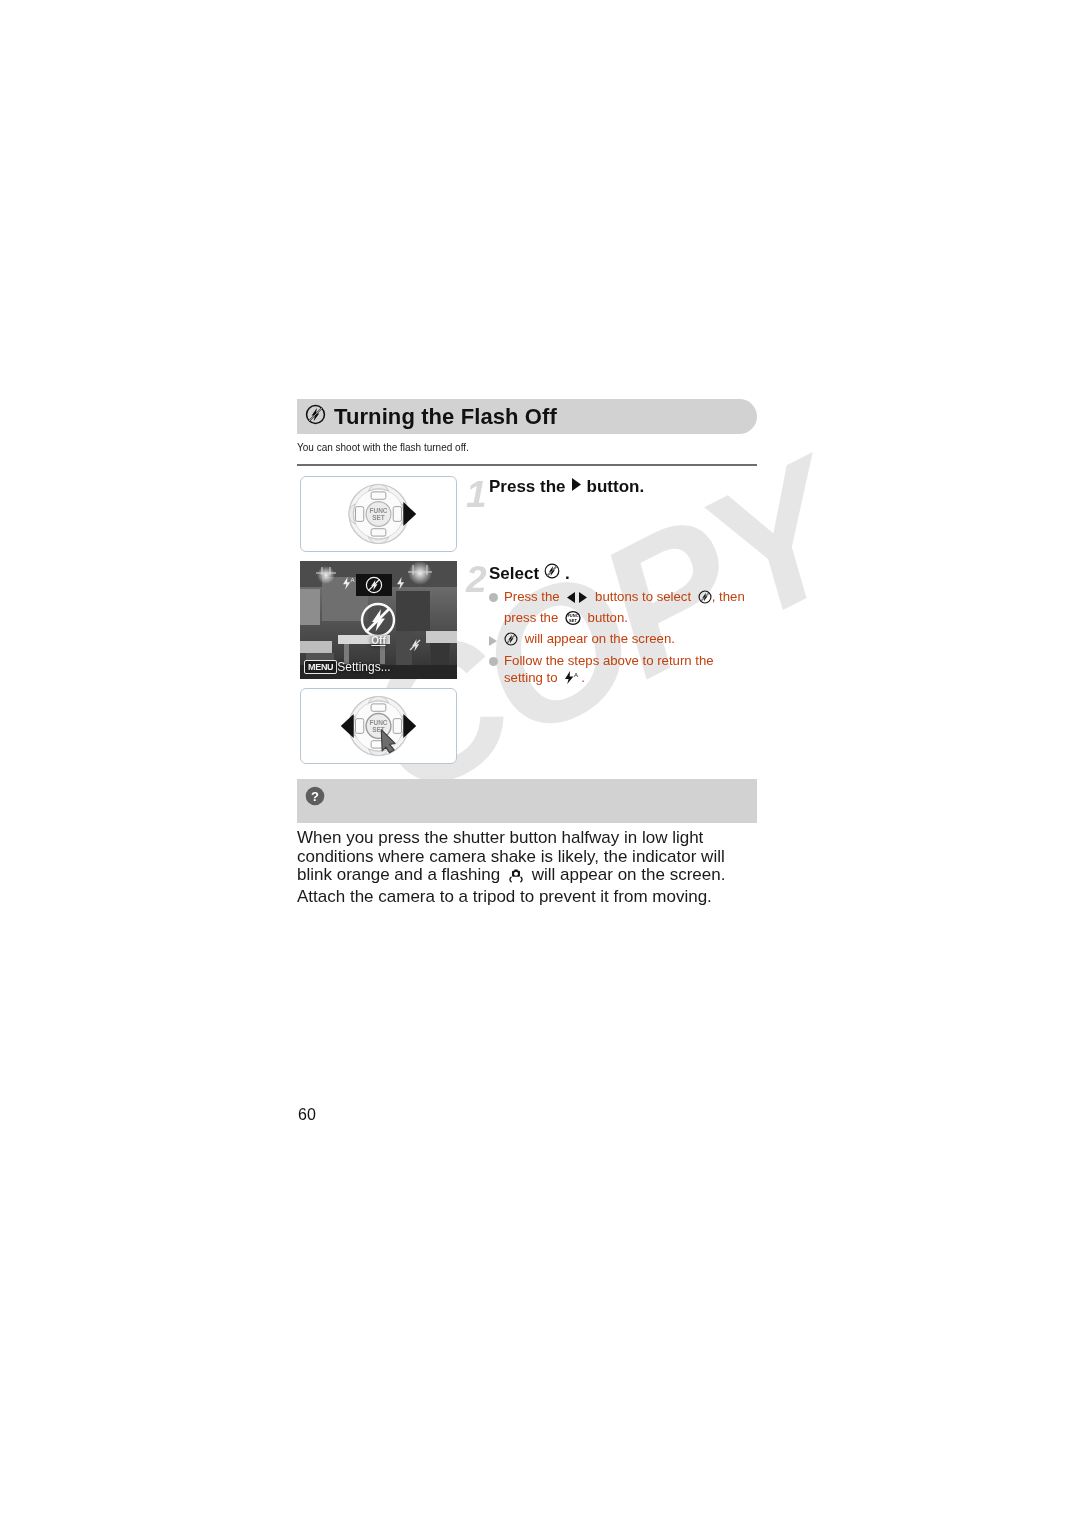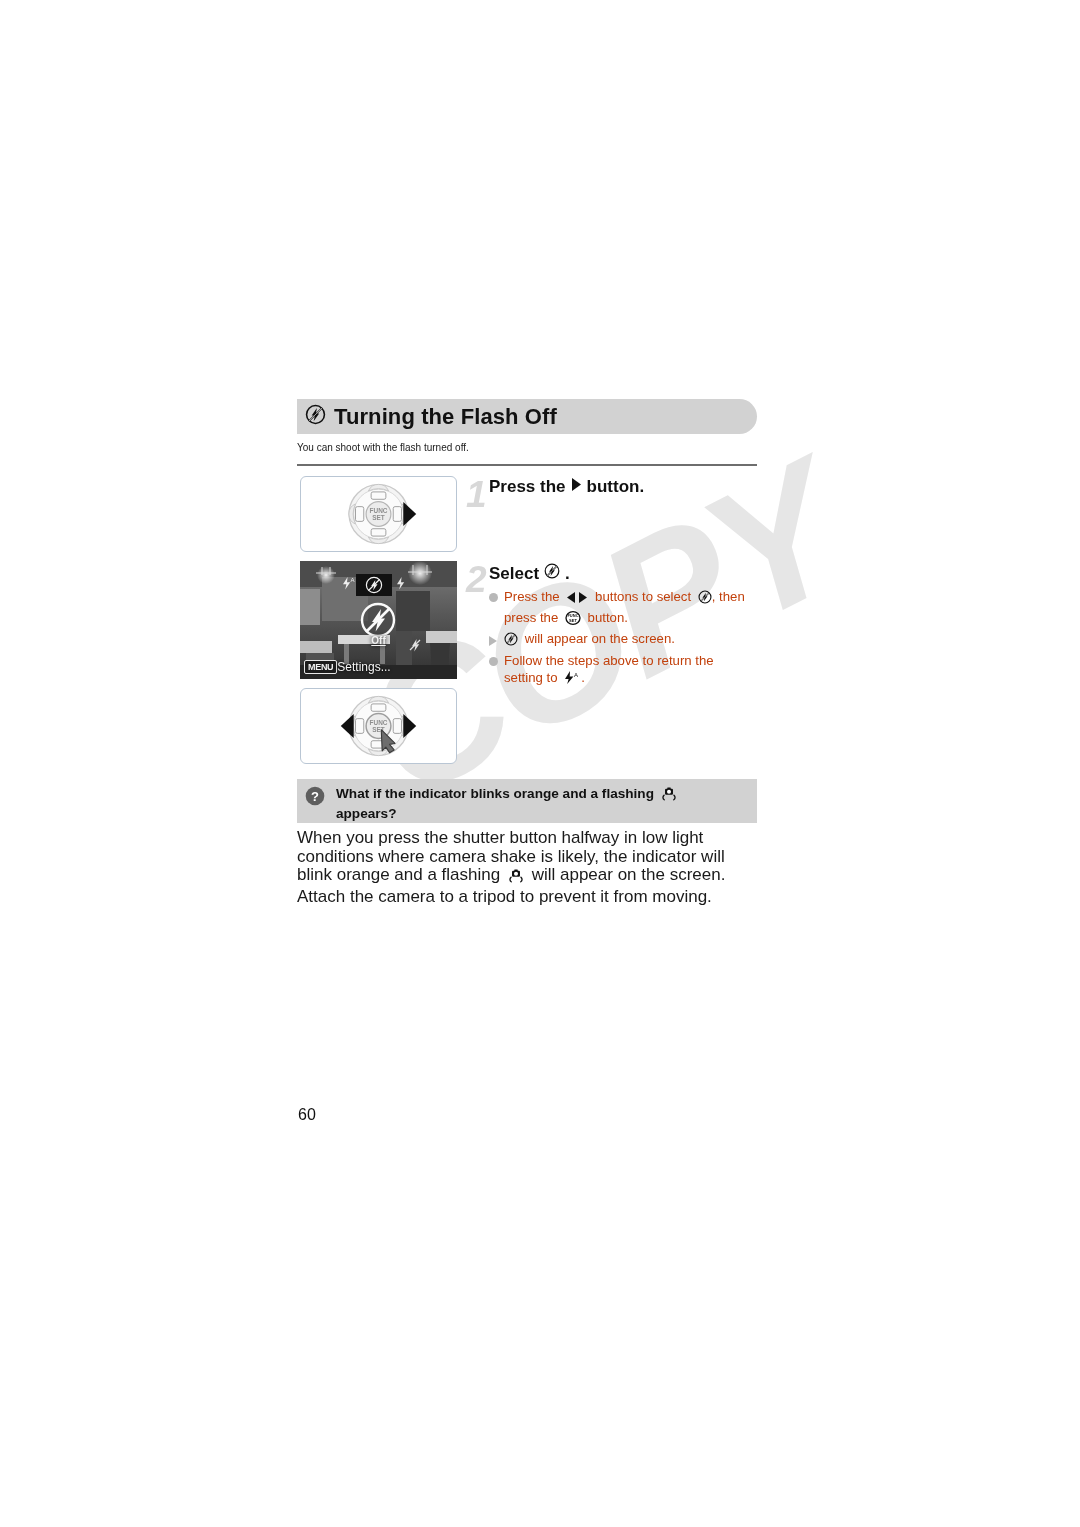--- a/index.html
+++ b/index.html
@@ -501,34 +501,20 @@
     </div>
   </div>
 
   <div class="qa-header">
     <span class="qa-q-icon">
       <svg width="20" height="20" viewBox="0 0 20 20">
         <circle cx="10" cy="10" r="9.3" fill="#5e5e5e"></circle>
         <text x="10" y="14.6" font-family="Liberation Sans, sans-serif" font-size="13" font-weight="bold" fill="#ffffff" text-anchor="middle">?</text>
       </svg>
     </span>
-    <span class="qa-title">
-      <span>What if the indicator blinks orange and a flashing</span>
-      <span class="inline-icon icon-gap-l">
-        <svg width="16" height="15" viewBox="0 0 18 17">
-          <rect x="4.5" y="3" width="9" height="7" rx="1.3" fill="#111"></rect>
-          <circle cx="9" cy="6.5" r="2.3" fill="#fff"></circle>
-          <rect x="7" y="1.6" width="4" height="1.8" rx="0.6" fill="#111"></rect>
-          <path d="M3.4,10.4 C1.6,12 1.8,14.4 3.6,15.6" fill="none" stroke="#111" stroke-width="1.5" stroke-linecap="round"></path>
-          <path d="M14.6,10.4 C16.4,12 16.2,14.4 14.4,15.6" fill="none" stroke="#111" stroke-width="1.5" stroke-linecap="round"></path>
-        </svg>
-      </span>
-      <br>
-      <span>appears?</span>
-    </span>
   </div>
 
   <div class="qa-body">
     <span>When you press the shutter button halfway in low light conditions where camera shake is likely, the indicator will blink orange and a flashing</span>
     <span class="inline-icon icon-gap-l icon-gap-r">
       <svg width="16" height="15" viewBox="0 0 18 17">
         <rect x="4.5" y="3" width="9" height="7" rx="1.3" fill="#111"></rect>
         <circle cx="9" cy="6.5" r="2.3" fill="#fff"></circle>
         <rect x="7" y="1.6" width="4" height="1.8" rx="0.6" fill="#111"></rect>
         <path d="M3.4,10.4 C1.6,12 1.8,14.4 3.6,15.6" fill="none" stroke="#111" stroke-width="1.5" stroke-linecap="round"></path>

